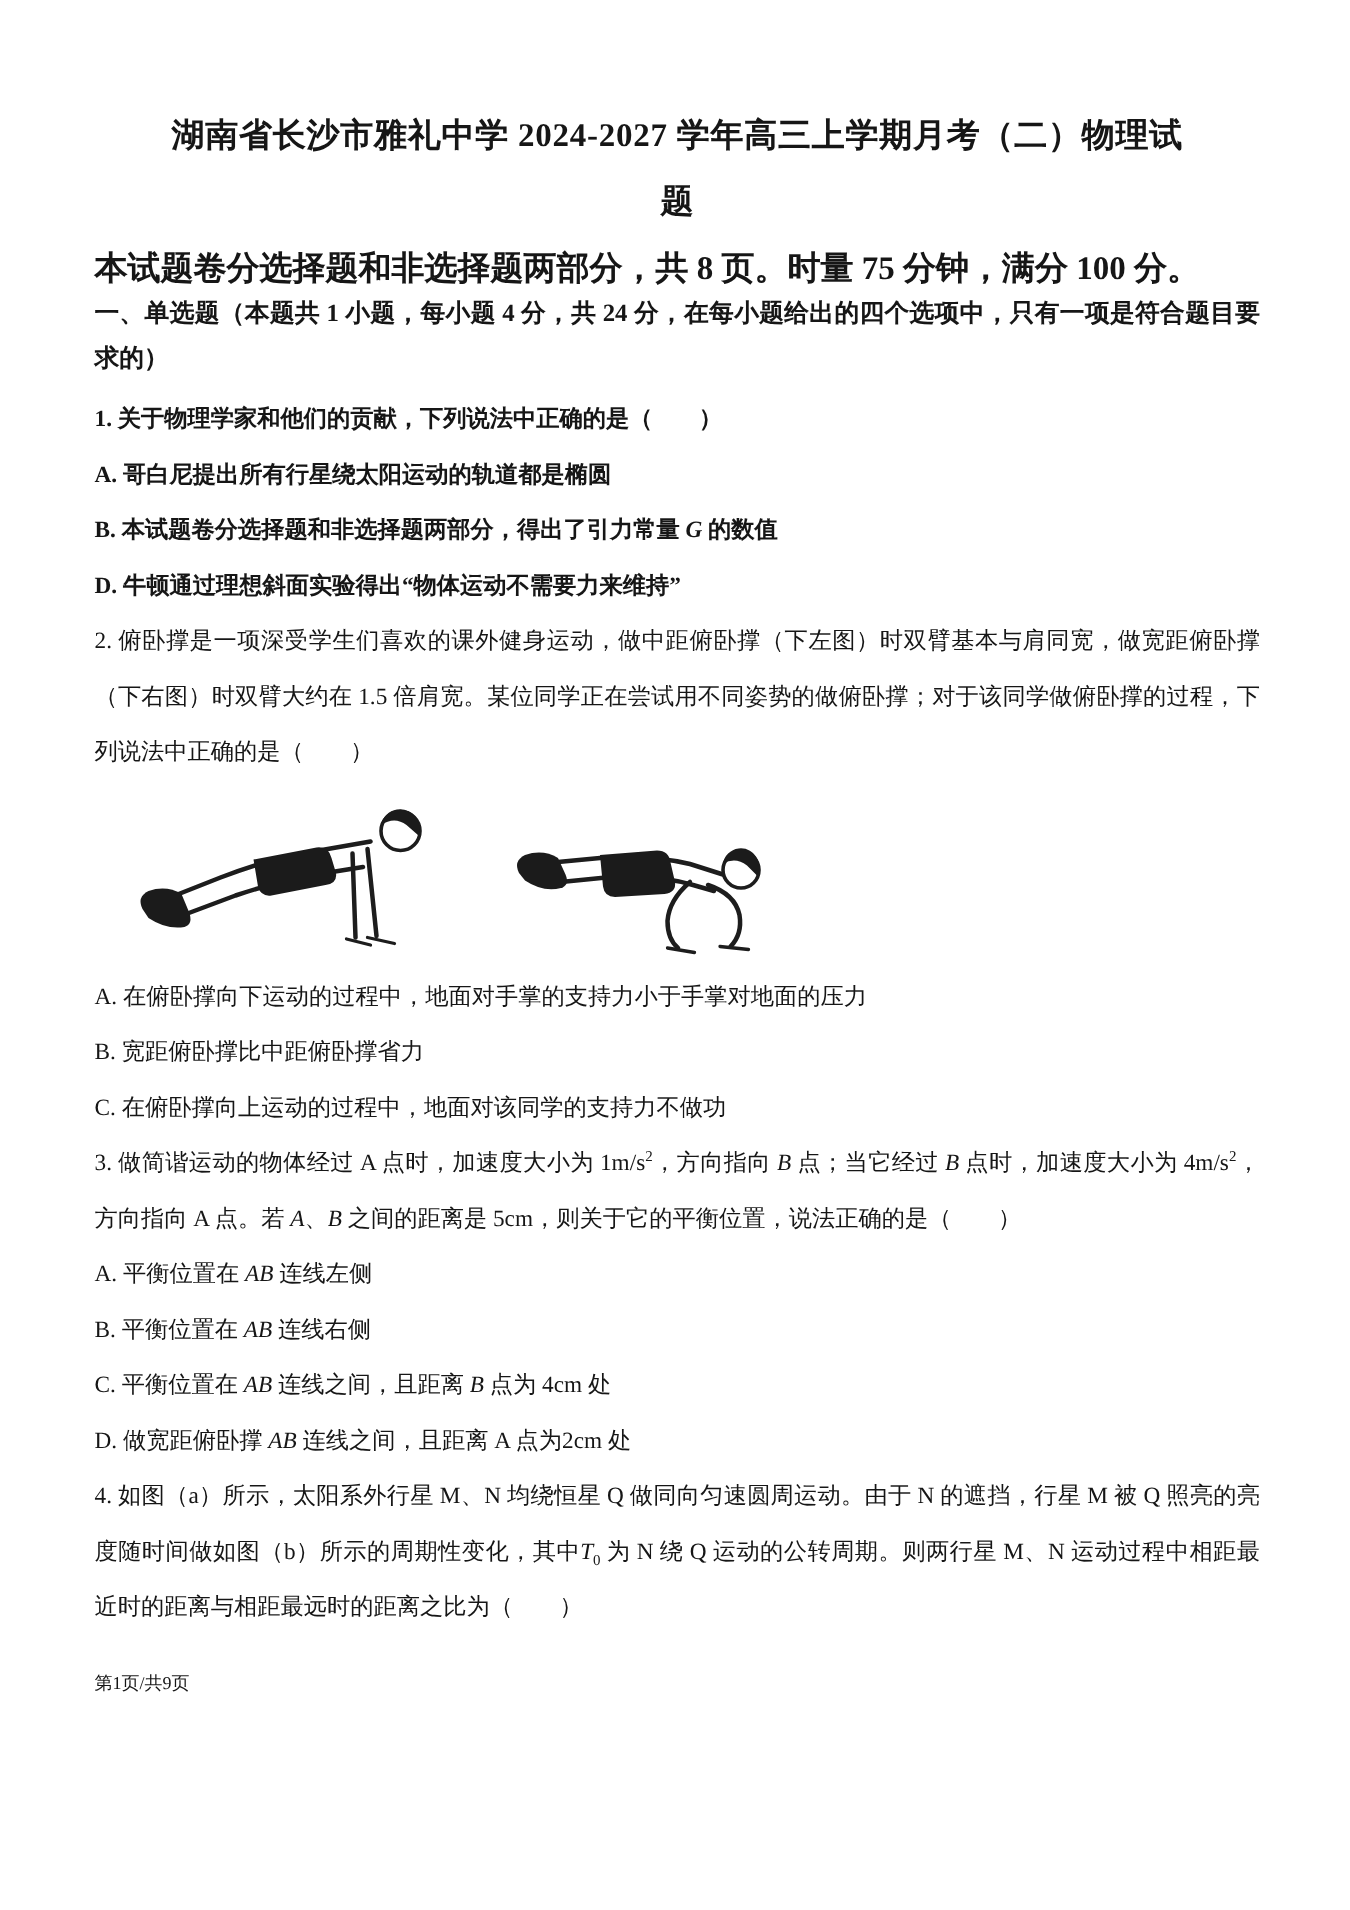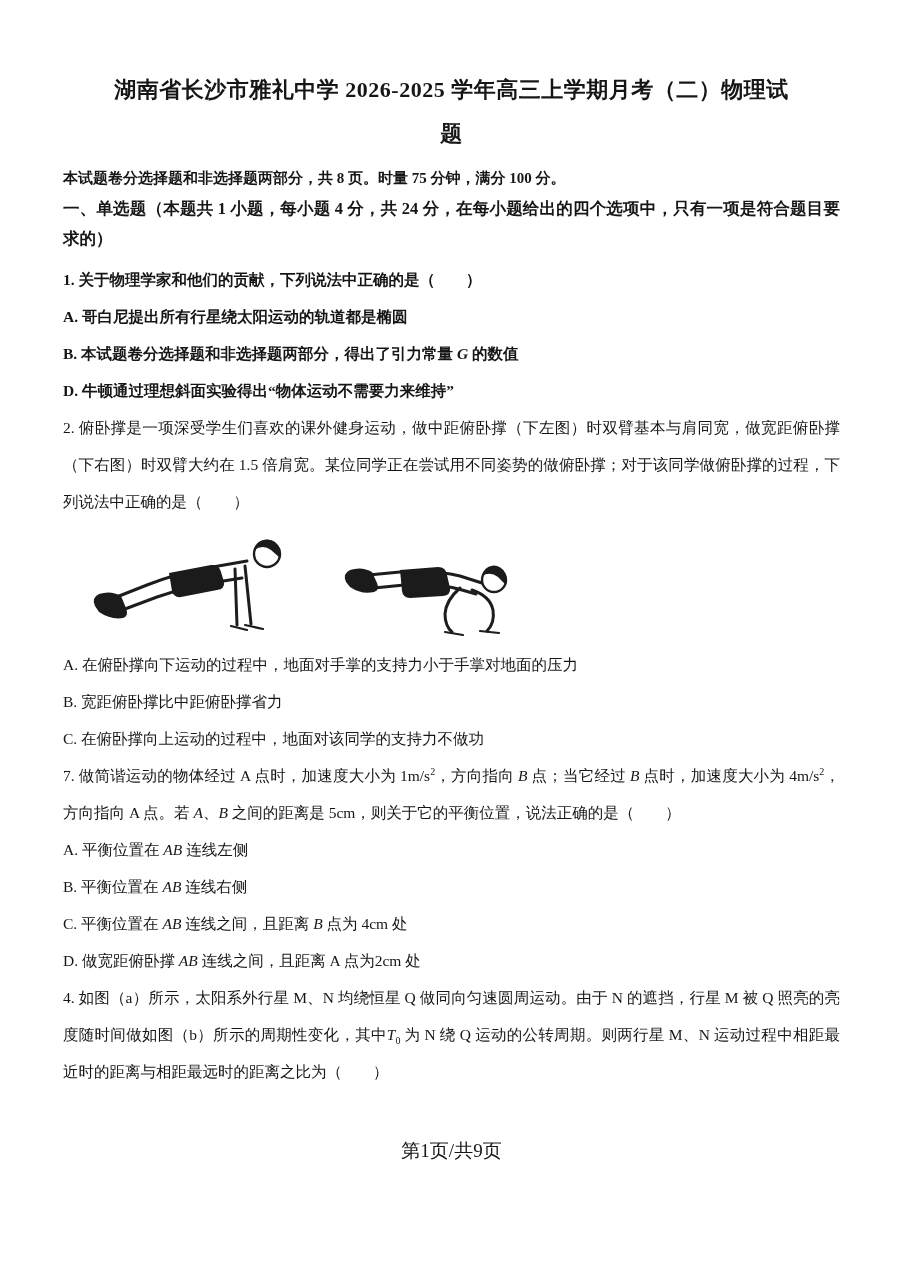--- a/index.html
+++ b/index.html
@@ -14,21 +14,21 @@
   .title {
     font-weight: bold;
     font-size: 22px;
     line-height: 44px;
     text-align: center;
     margin: 0;
     letter-spacing: 0.5px;
   }
   .intro {
     font-weight: bold;
-    font-size: 15px;
+    font-size: 22px;
     line-height: 31px;
     margin: 7px 0 0 0;
   }
   .section-heading {
     font-weight: bold;
     font-size: 16.5px;
     line-height: 30px;
     margin: 0;
     text-align: justify;
   }
@@ -44,35 +44,34 @@
   .sup { vertical-align: super; font-size: 10px; line-height: 0; }
   .sub { vertical-align: sub; font-size: 10px; line-height: 0; }
   .figures {
     display: flex;
     align-items: flex-end;
     gap: 42px;
     padding: 8px 0 6px 22px;
   }
   .figure { display: block; }
   .footer {
-    font-size: 19px;
-    text-align: center;
-    margin-top: 48px;
+    font-size: 12px;
+    margin-top: 24px;
   }
   svg .ln { fill: none; stroke: #1d1d1d; stroke-width: 3; stroke-linecap: round; }
   svg .thin { fill: none; stroke: #1d1d1d; stroke-width: 2.2; stroke-linecap: round; }
   svg .blk { fill: #1b1b1b; stroke: none; }
 </style>
 </head>
 <body>
 
 <div class="page">
 
   <h1 class="title">
-    <span>湖南省长沙市雅礼中学 2026-2025 学年高三上学期月考（二）物理试</span><br>
+    <span>湖南省长沙市雅礼中学 2024-2027 学年高三上学期月考（二）物理试</span><br>
     <span>题</span>
   </h1>
 
   <p class="intro">本试题卷分选择题和非选择题两部分，共 8 页。时量 75 分钟，满分 100 分。</p>
 
   <p class="section-heading">一、单选题（本题共 1 小题，每小题 4 分，共 24 分，在每小题给出的四个选项中，只有一项是符合题目要求的）</p>
 
   <div class="question q-first">
     <p class="line stem"><span>1. 关于物理学家和他们的贡献，下列说法中正确的是（　　）</span></p>
     <p class="line"><span>A. 哥白尼提出所有行星绕太阳运动的轨道都是椭圆</span></p>
@@ -109,21 +108,21 @@
         <path class="thin" d="M138 103 L157 105 M103 104 L121 107"></path>
       </svg>
     </div>
 
     <p class="line"><span>A. 在俯卧撑向下运动的过程中，地面对手掌的支持力小于手掌对地面的压力</span></p>
     <p class="line"><span>B. 宽距俯卧撑比中距俯卧撑省力</span></p>
     <p class="line"><span>C. 在俯卧撑向上运动的过程中，地面对该同学的支持力不做功</span></p>
   </div>
 
   <div class="question">
-    <p class="line stem"><span>7. 做简谐运动的物体经过 A 点时，加速度大小为 1m/s</span><span class="sup">2</span><span>，方向指向 </span><span class="i">B</span><span> 点；当它经过 </span><span class="i">B</span><span> 点时，加速度大小为 4m/s</span><span class="sup">2</span><span>，方向指向 A 点。若 </span><span class="i">A</span><span>、</span><span class="i">B</span><span> 之间的距离是 5cm，则关于它的平衡位置，说法正确的是（　　）</span></p>
+    <p class="line stem"><span>3. 做简谐运动的物体经过 A 点时，加速度大小为 1m/s</span><span class="sup">2</span><span>，方向指向 </span><span class="i">B</span><span> 点；当它经过 </span><span class="i">B</span><span> 点时，加速度大小为 4m/s</span><span class="sup">2</span><span>，方向指向 A 点。若 </span><span class="i">A</span><span>、</span><span class="i">B</span><span> 之间的距离是 5cm，则关于它的平衡位置，说法正确的是（　　）</span></p>
     <p class="line"><span>A. 平衡位置在 </span><span class="i">AB</span><span> 连线左侧</span></p>
     <p class="line"><span>B. 平衡位置在 </span><span class="i">AB</span><span> 连线右侧</span></p>
     <p class="line"><span>C. 平衡位置在 </span><span class="i">AB</span><span> 连线之间，且距离 </span><span class="i">B</span><span> 点为 4cm 处</span></p>
     <p class="line"><span>D. 做宽距俯卧撑 </span><span class="i">AB</span><span> 连线之间，且距离 A 点为2cm 处</span></p>
   </div>
 
   <div class="question">
     <p class="line stem"><span>4. 如图（a）所示，太阳系外行星 M、N 均绕恒星 Q 做同向匀速圆周运动。由于 N 的遮挡，行星 M 被 Q 照亮的亮度随时间做如图（b）所示的周期性变化，其中</span><span class="i">T</span><span class="sub">0</span><span> 为 N 绕 Q 运动的公转周期。则两行星 M、N 运动过程中相距最近时的距离与相距最远时的距离之比为（　　）</span></p>
   </div>
 

